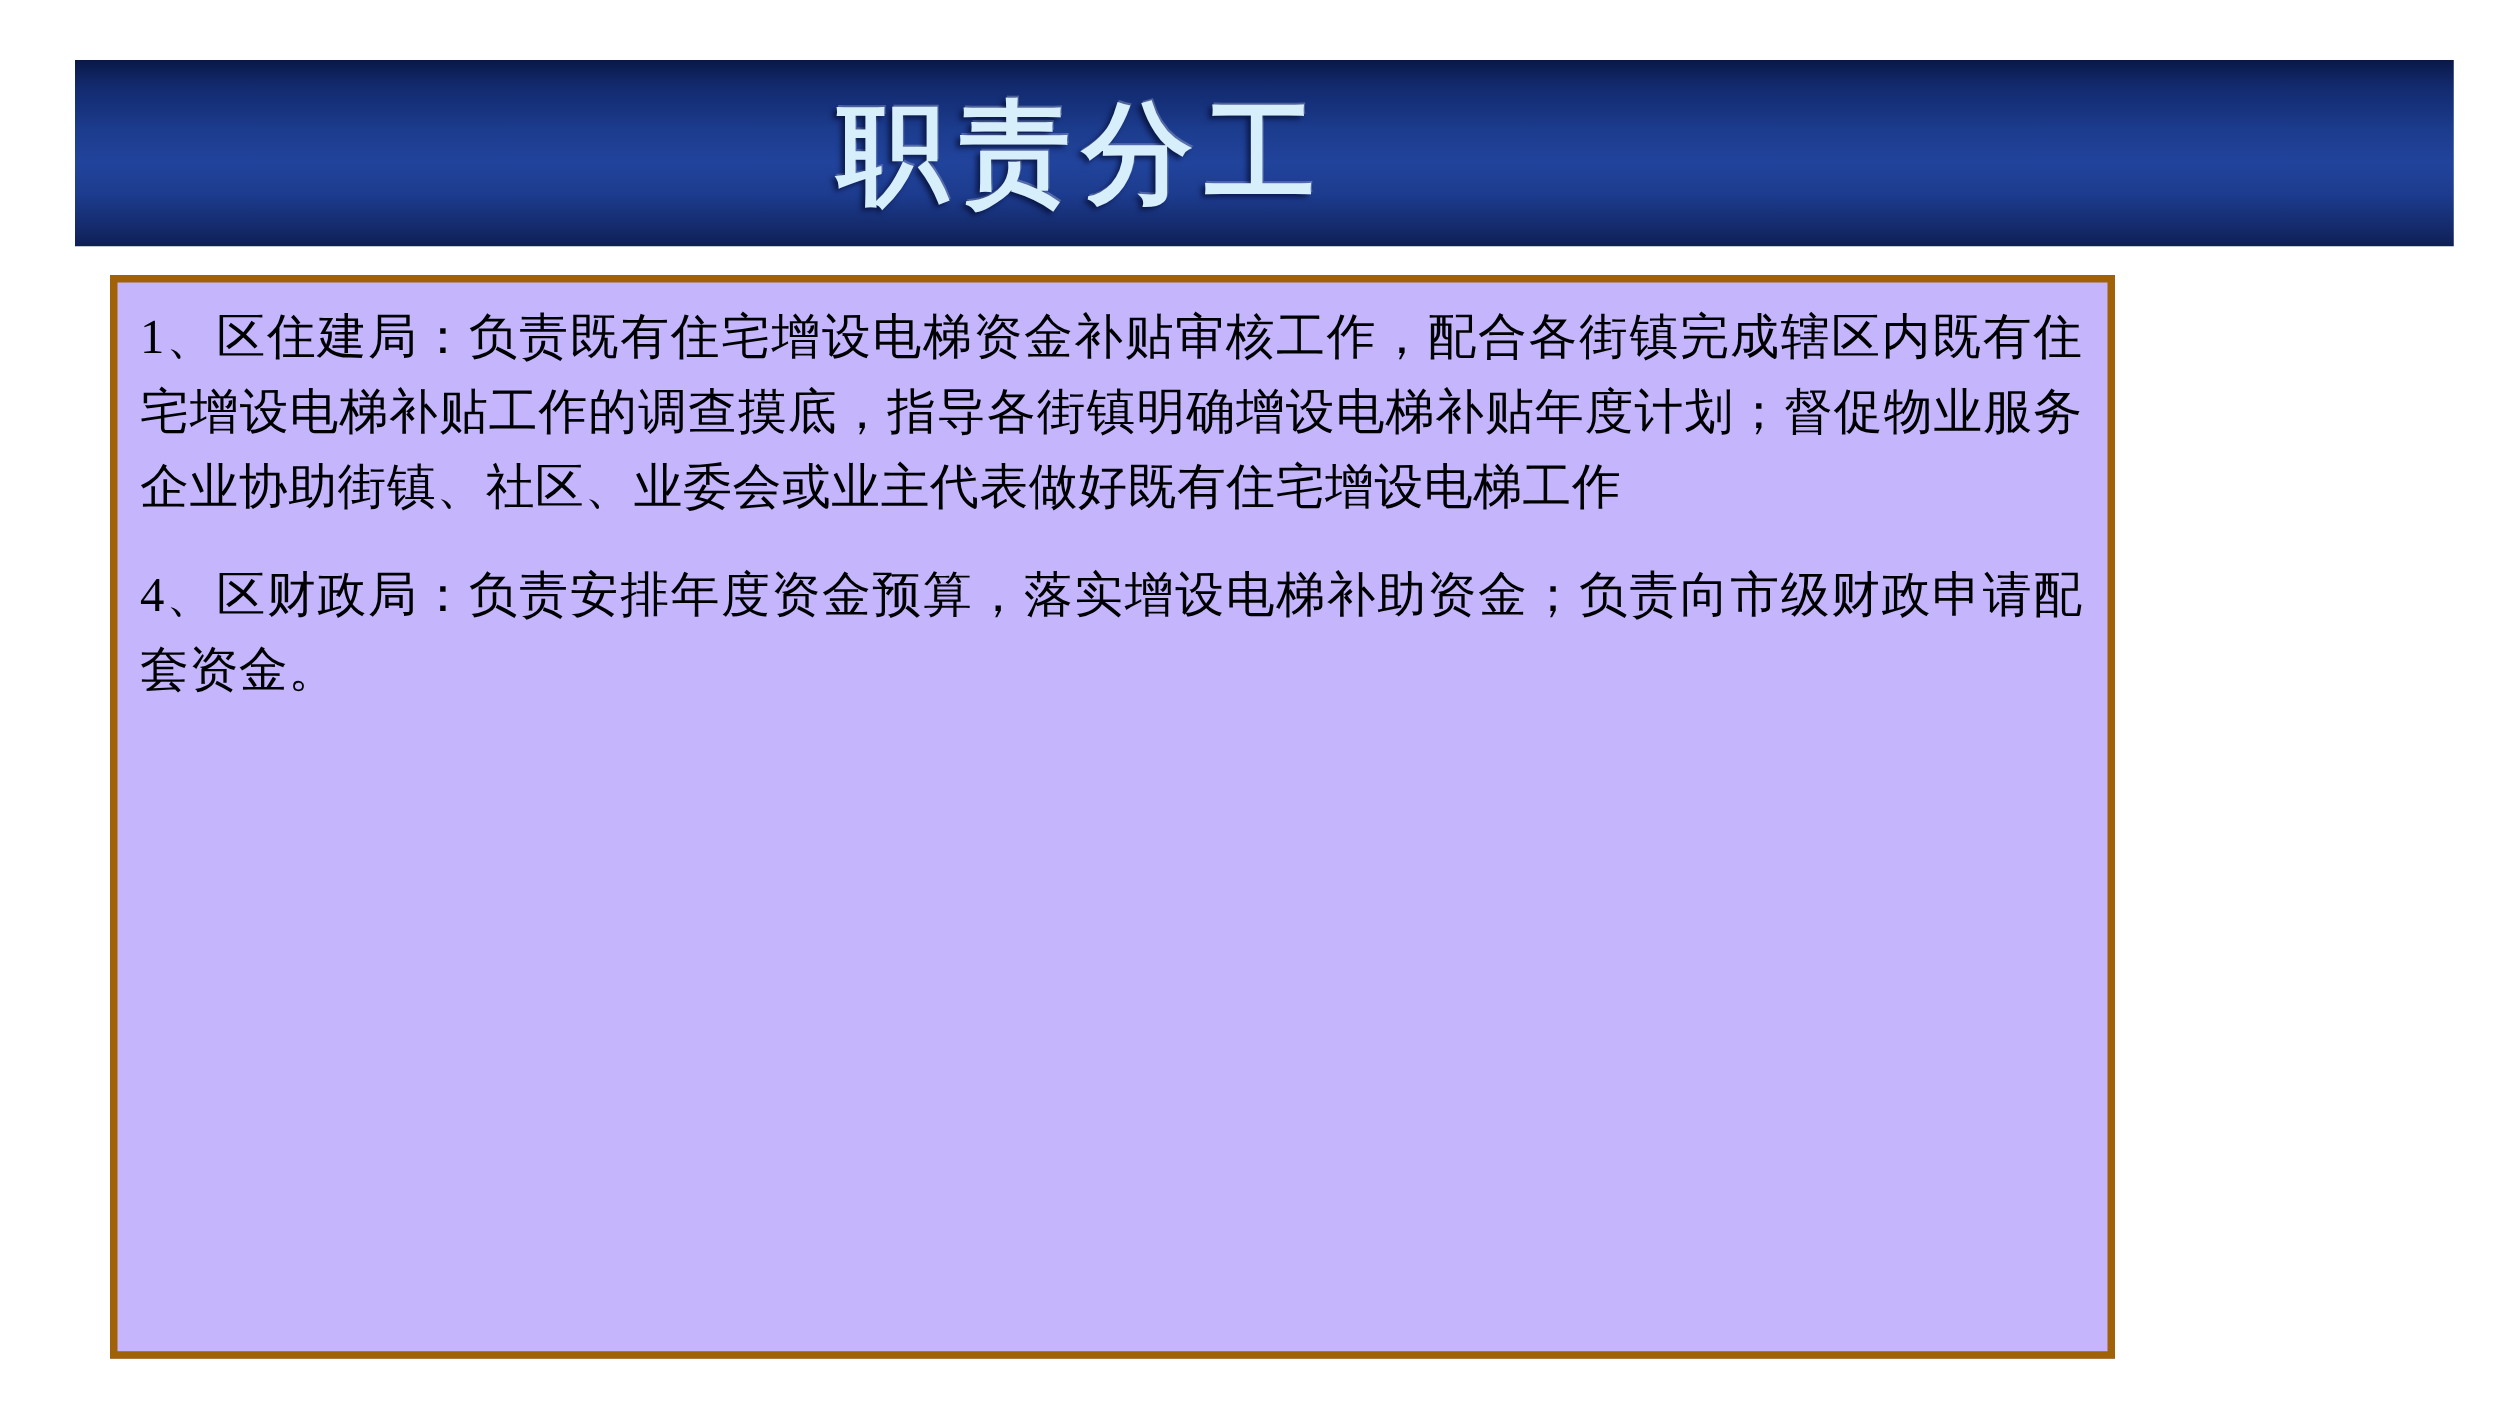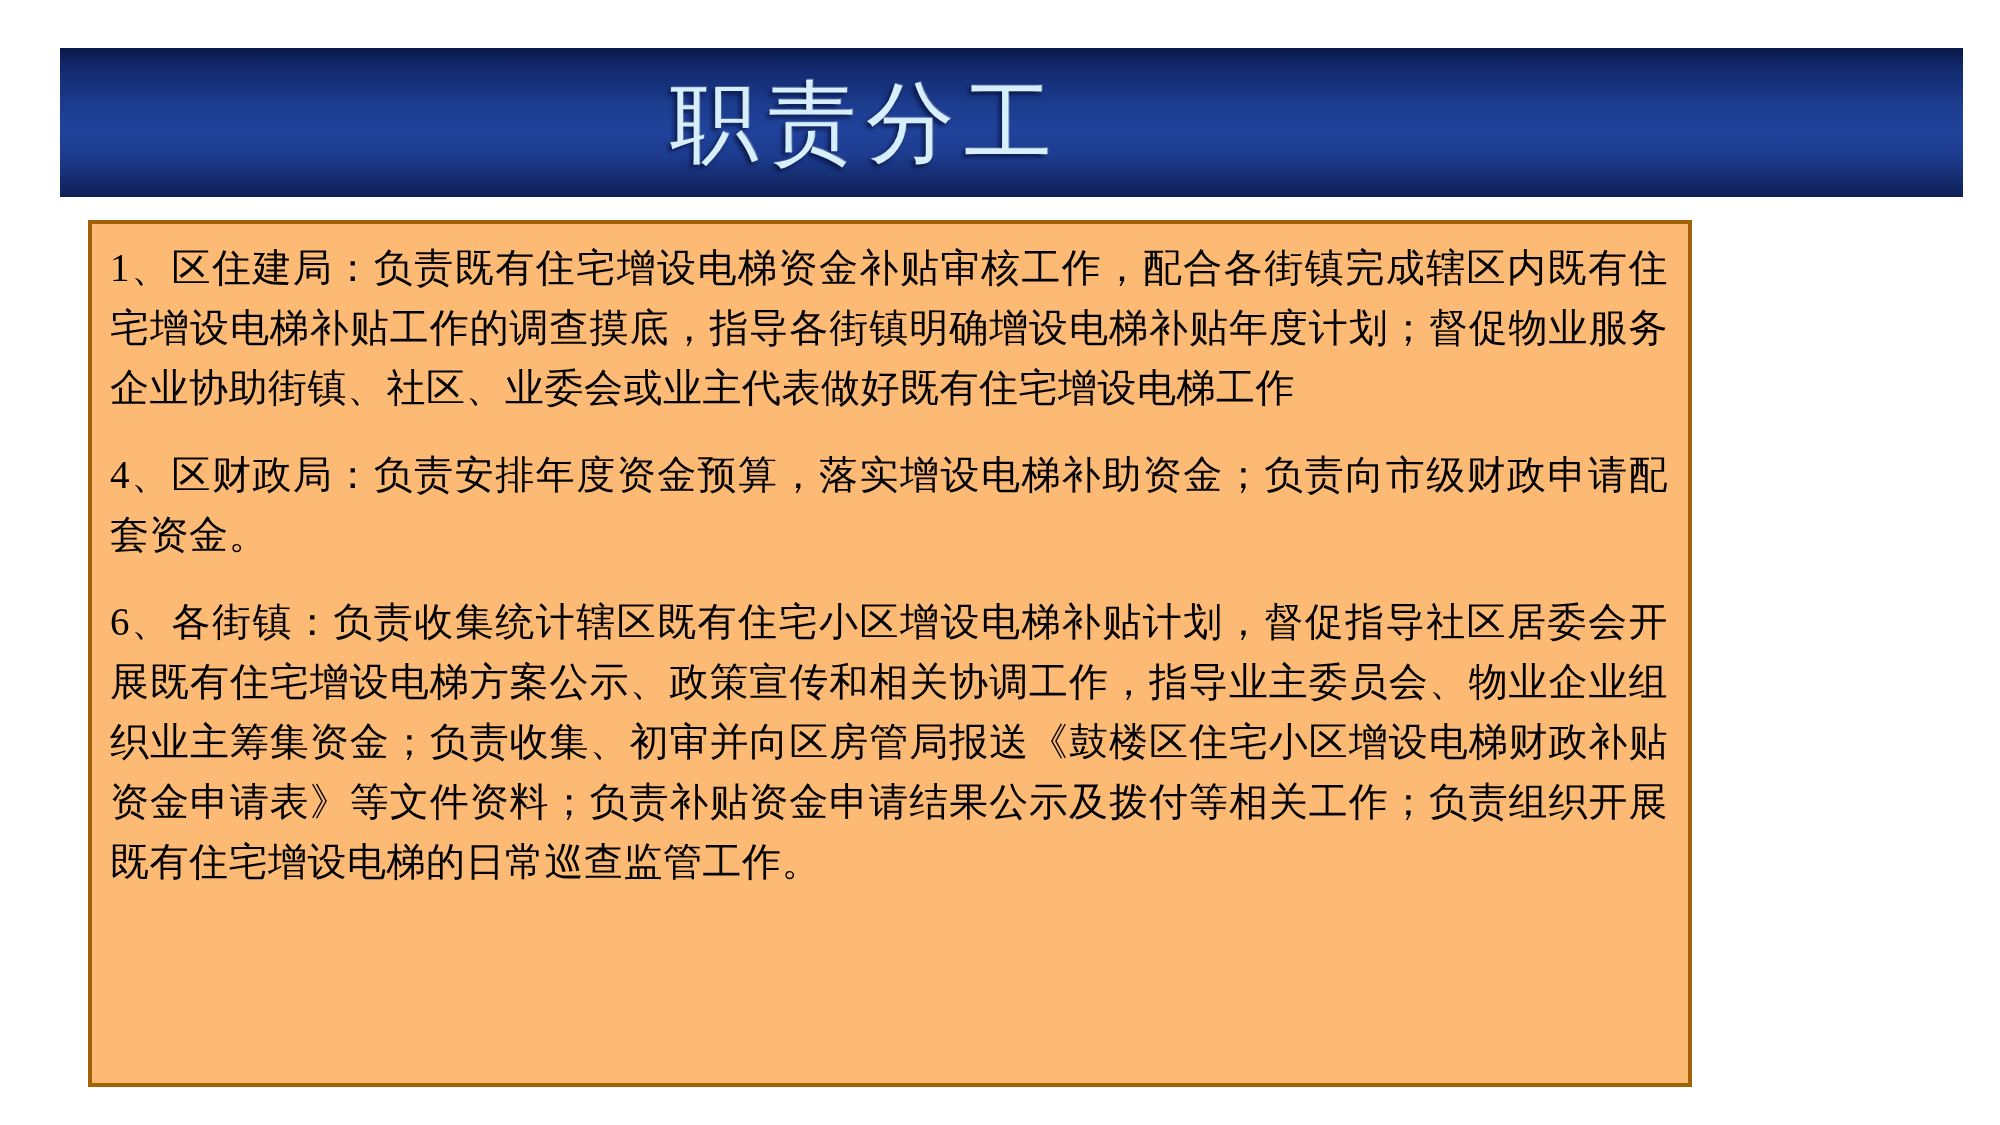--- a/index.html
+++ b/index.html
@@ -33,35 +33,35 @@
   }
   .banner-title {
     position: absolute;
     left: 806px;
     top: 50%;
     transform: translate(-50%, -50%);
     font-size: 88px;
     letter-spacing: 10px;
     white-space: nowrap;
     color: #d7eefb;
-    font-weight: 400;
+    font-weight: 700;
     text-shadow: -3px 3px 4px rgba(2, 8, 40, 0.65),
                   1px -1px 0 rgba(255,255,255,0.25);
   }
 
   
   .content-box {
     position: absolute;
     left: 88px;
     top: 220px;
     width: 1604px;
     height: 867px;
-    border: 4px solid #a16207;
+    border: 6px solid #a16207;
     box-sizing: border-box;
-    background: #fdba74;
+    background: #c4b5fd;
     padding: 14px 20px 0 18px;
   }
   .content-box p {
     margin: 0 0 27px 0;
     font-size: 39px;
     line-height: 60px;
     color: #000000;
     text-align: justify;
     text-justify: inter-ideograph;
     letter-spacing: 0.5px;
@@ -70,14 +70,13 @@
 </head>
 <body>
 
 <div class="banner">
   <div class="banner-title">职责分工</div>
 </div>
 
 <div class="content-box">
   <p>1、区住建局：负责既有住宅增设电梯资金补贴审核工作，配合各街镇完成辖区内既有住宅增设电梯补贴工作的调查摸底，指导各街镇明确增设电梯补贴年度计划；督促物业服务企业协助街镇、社区、业委会或业主代表做好既有住宅增设电梯工作</p>
   <p>4、区财政局：负责安排年度资金预算，落实增设电梯补助资金；负责向市级财政申请配套资金。</p>
-  <p>6、各街镇：负责收集统计辖区既有住宅小区增设电梯补贴计划，督促指导社区居委会开展既有住宅增设电梯方案公示、政策宣传和相关协调工作，指导业主委员会、物业企业组织业主筹集资金；负责收集、初审并向区房管局报送《鼓楼区住宅小区增设电梯财政补贴资金申请表》等文件资料；负责补贴资金申请结果公示及拨付等相关工作；负责组织开展既有住宅增设电梯的日常巡查监管工作。</p>
 </div>
 
 </body></html>

